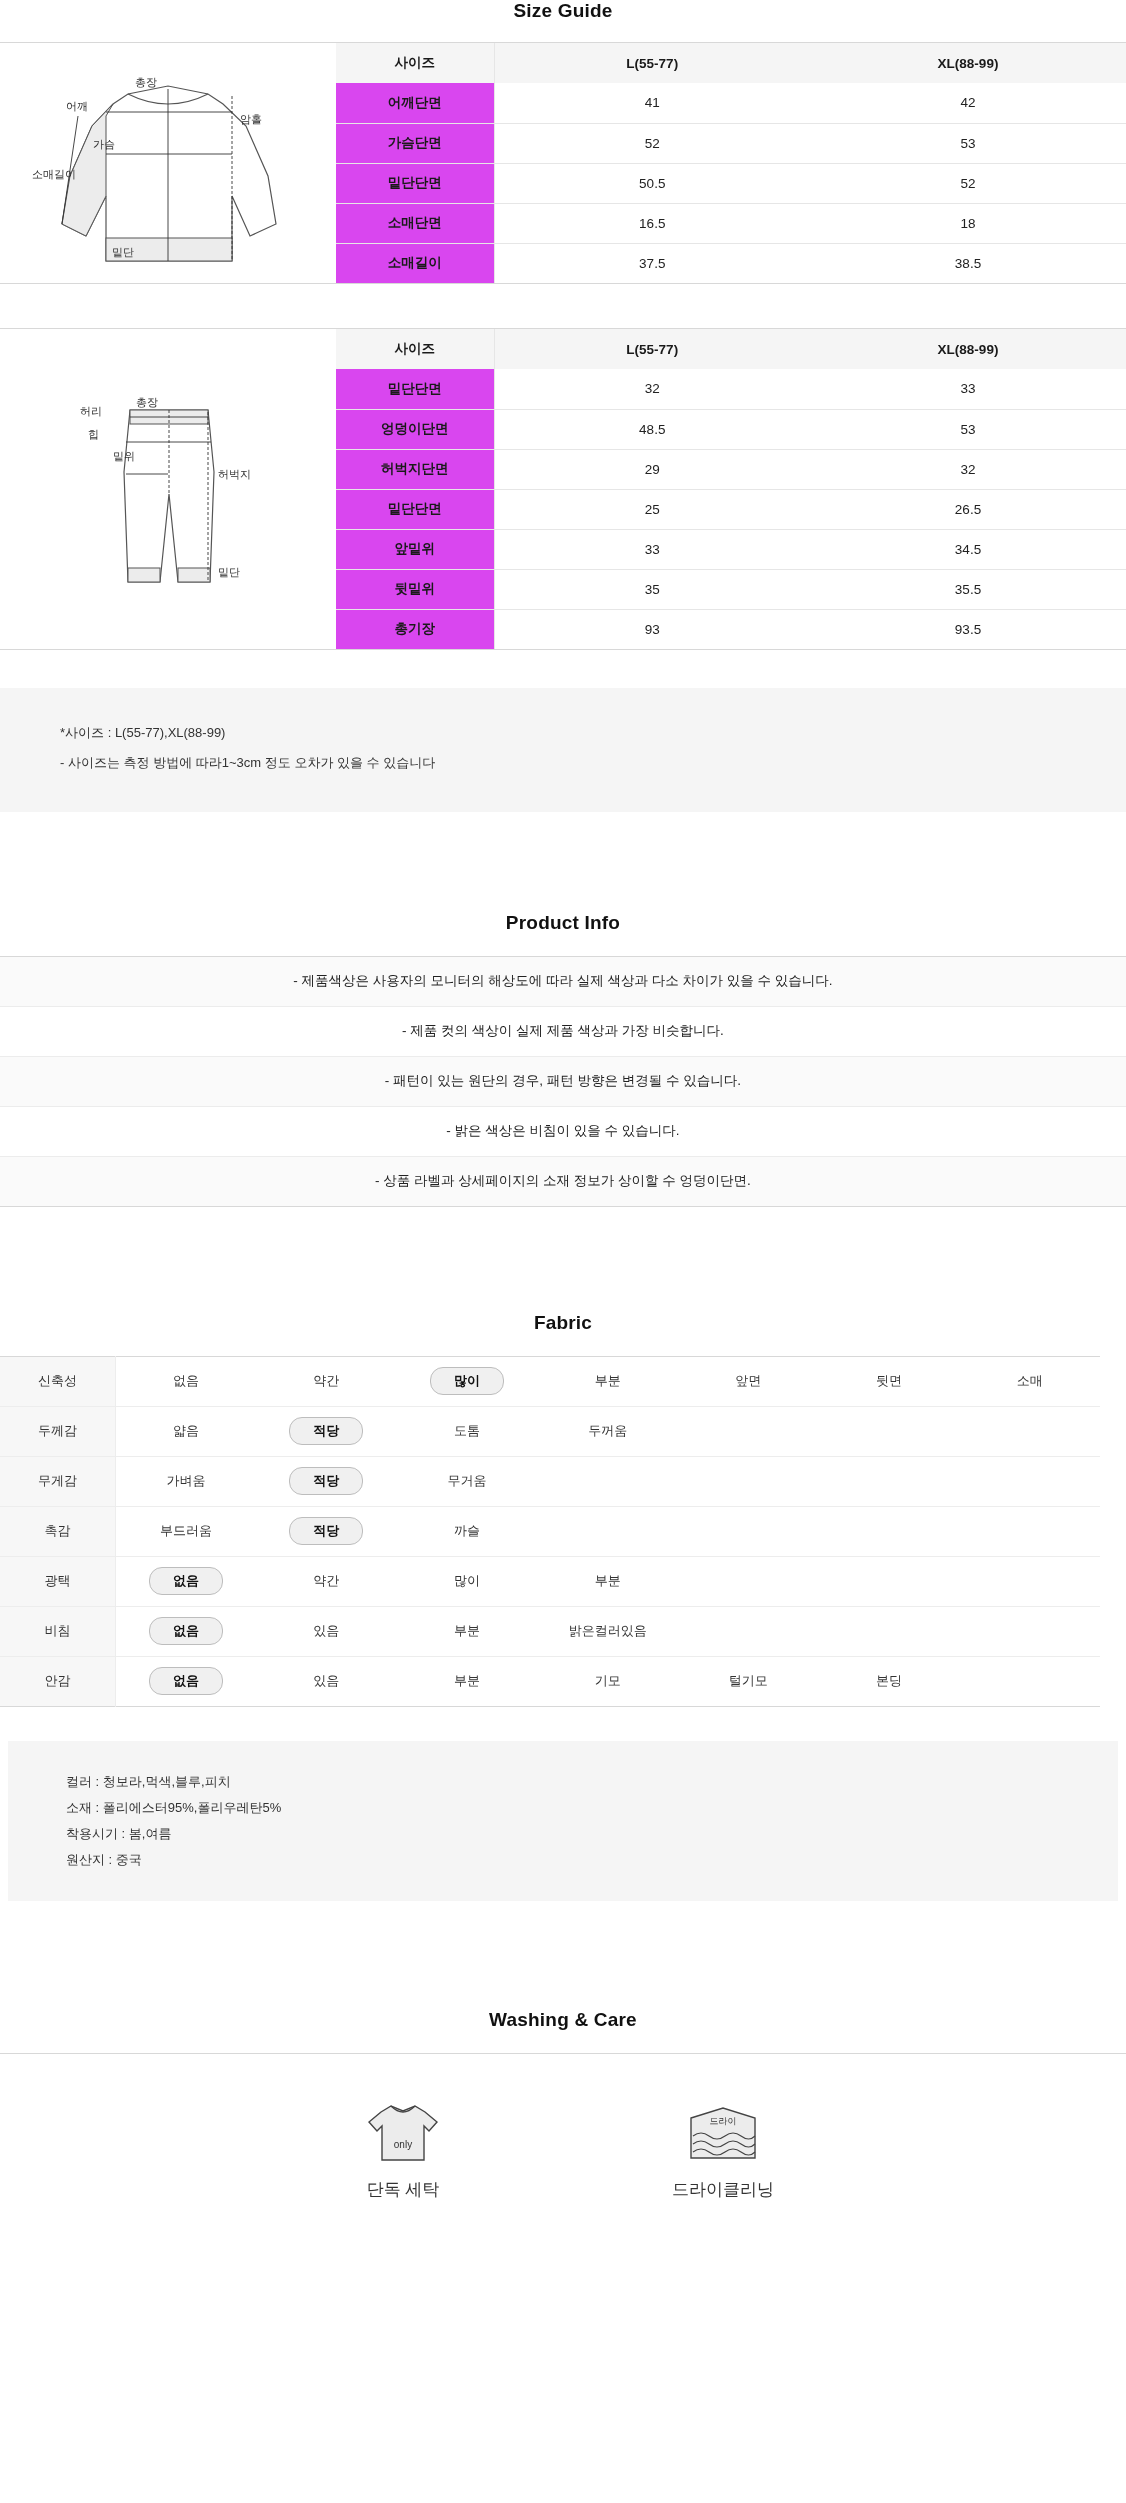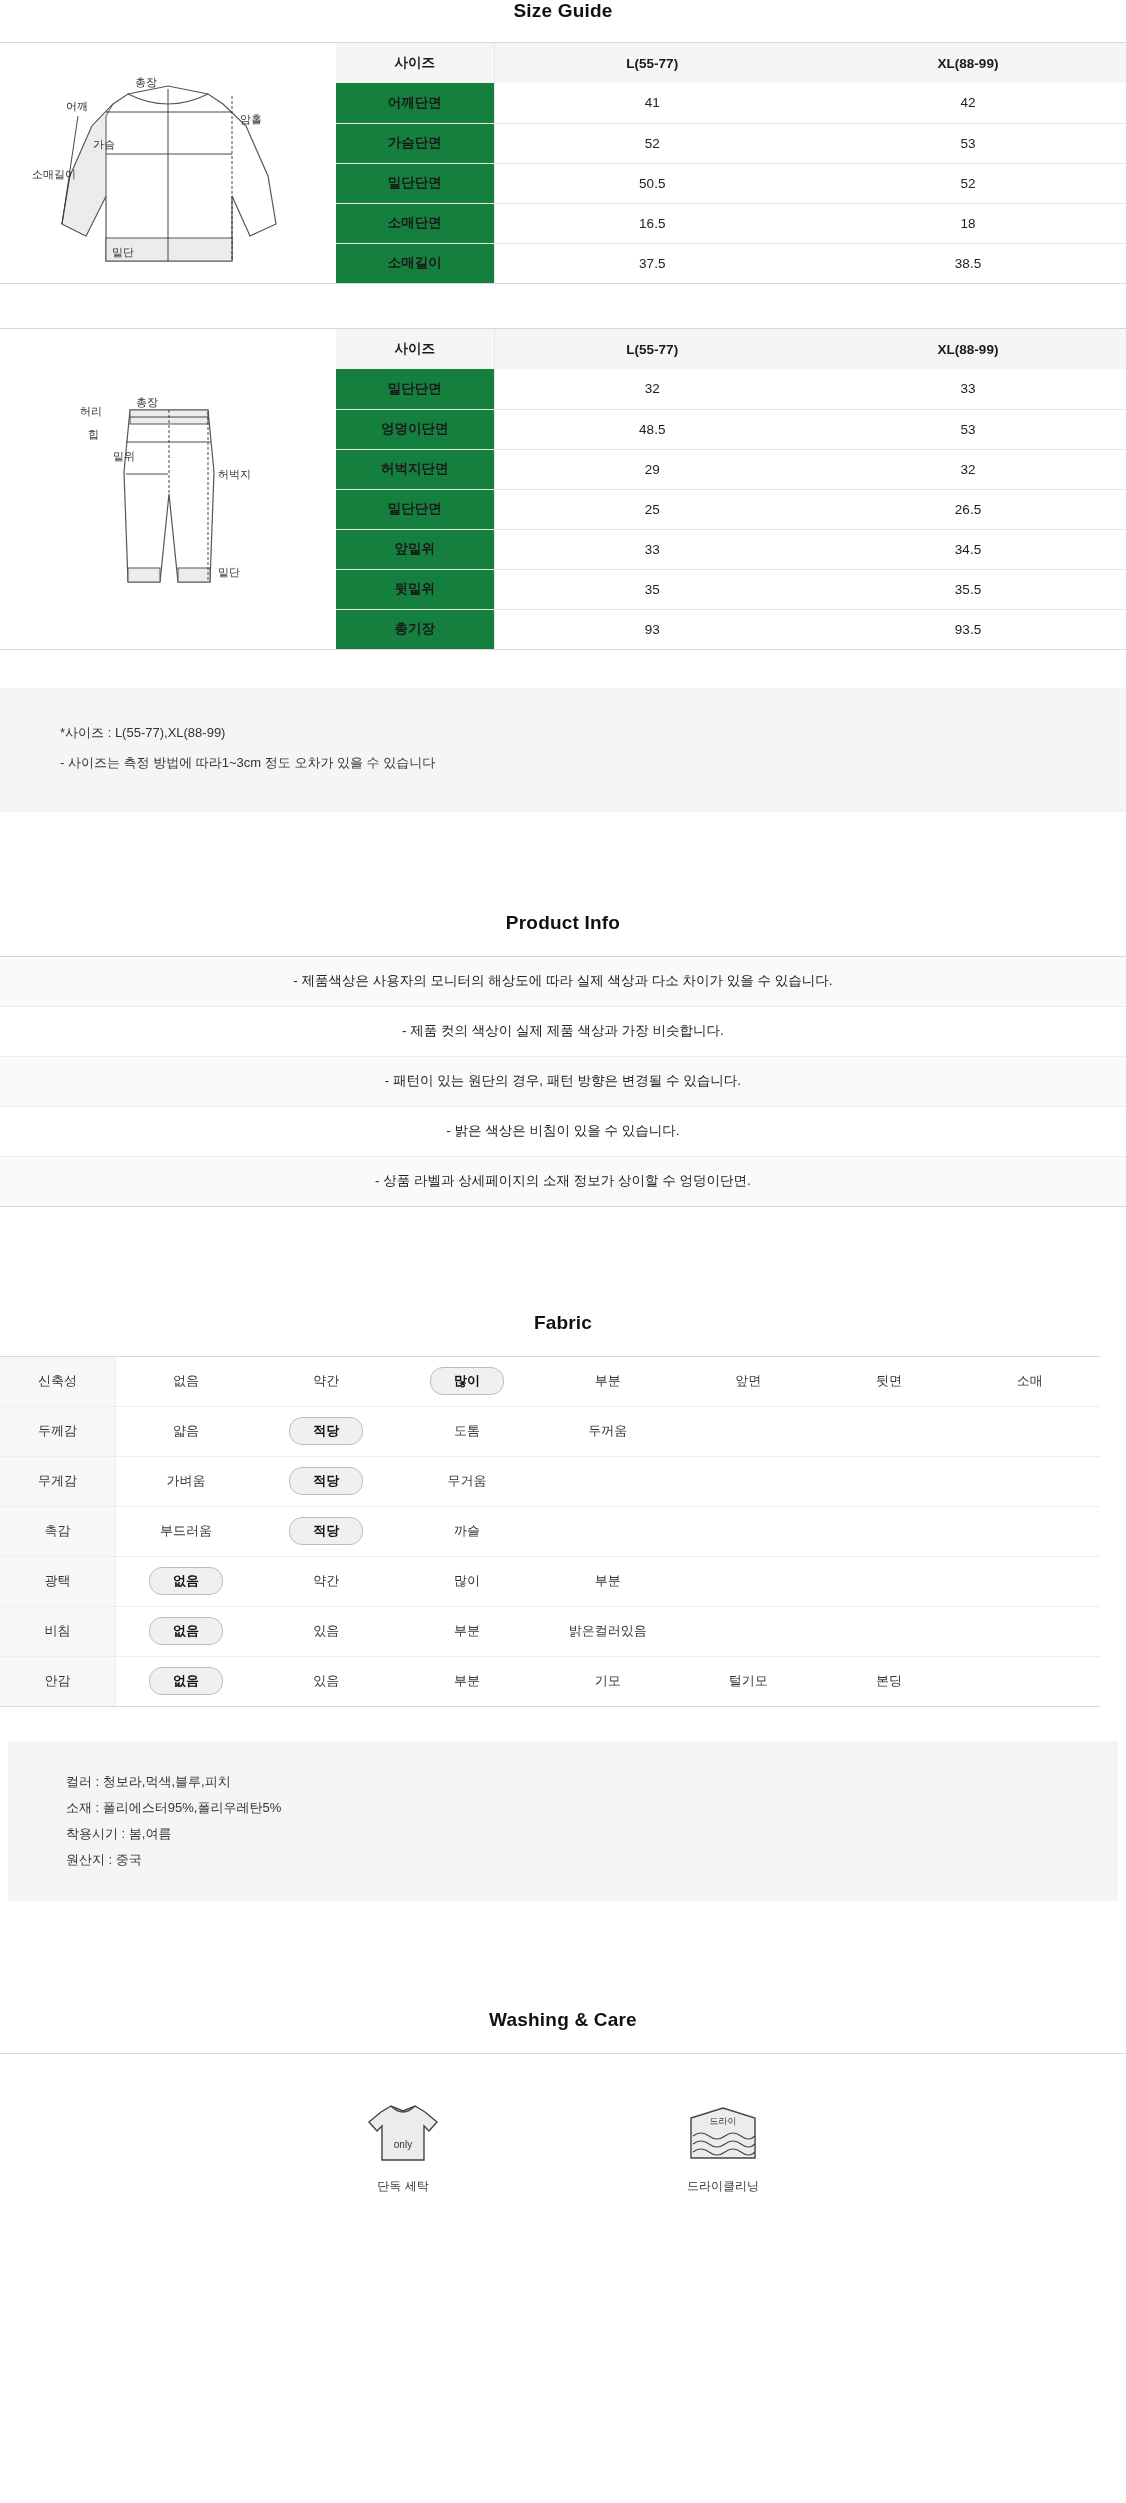--- a/index.html
+++ b/index.html
@@ -53,21 +53,21 @@
     border-bottom: 1px solid #e6e6e6;
     height: 40px;
     text-align: center;
     font-weight: normal;
   }
   table.size-table tr:last-child th, table.size-table tr:last-child td {
     border-bottom: none;
   }
   table.size-table th.rowhead {
     width: 140px;
-    background: #15803d;
+    background: #d946ef;
     font-weight: bold;
     color: #1a1a1a;
     border-right: 1px solid #e6e6e6;
   }
   table.size-table thead th.rowhead { background: #f5f5f5; }
   table.size-table thead th {
     background: #f5f5f5;
     font-weight: bold;
     color: #1a1a1a;
   }
@@ -165,21 +165,21 @@
     width: 1126px;
     height: 1px;
   }
   .wash-icons {
     display: flex;
     justify-content: center;
     gap: 170px;
     padding-top: 48px;
   }
   .wash-item { text-align: center; width: 150px; }
-  .wash-caption { font-size: 12px; color: #333; margin-top: 10px; }
+  .wash-caption { font-size: 17px; color: #333; margin-top: 10px; }
 
   svg { display: block; }
   .fig-label { font-size: 11px; fill: #333; font-family: "Liberation Sans", sans-serif; }
 </style>
 </head>
 <body>
 
 <div class="page">
 
   <div class="section-title" id="size-guide-title">Size Guide</div>

